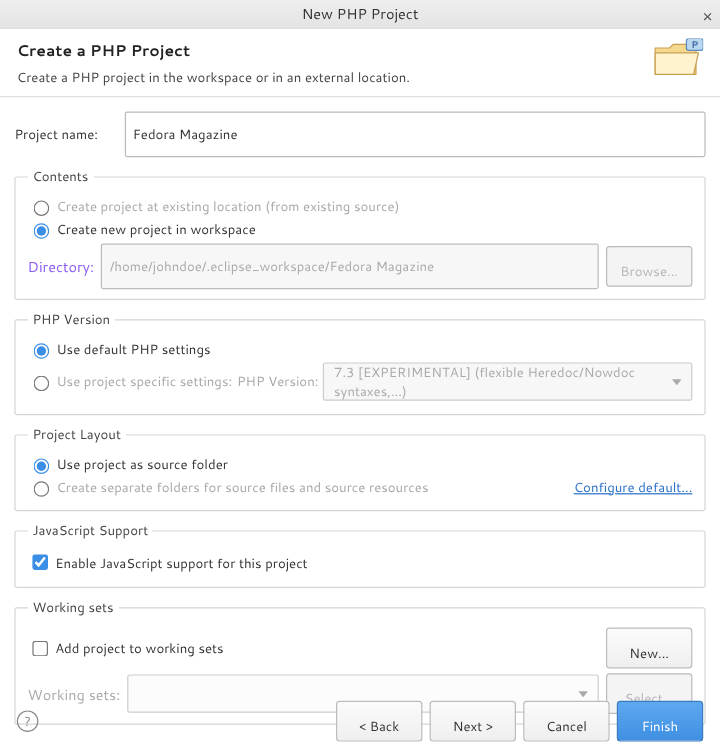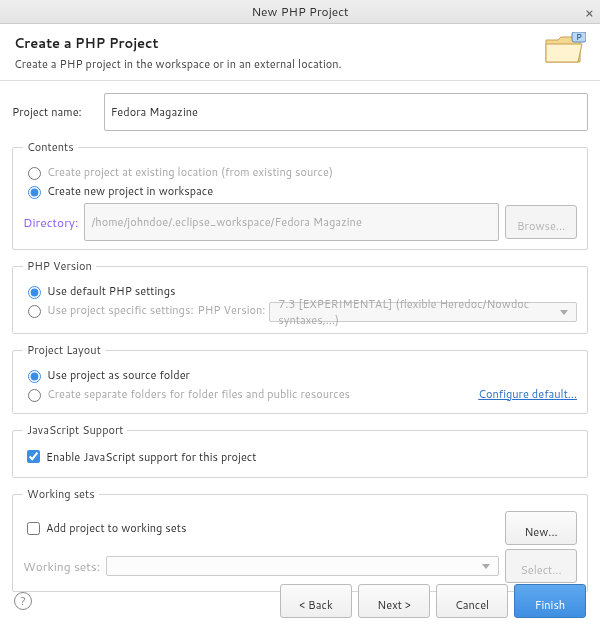--- a/index.html
+++ b/index.html
@@ -18,21 +18,21 @@
   .txt.dis { background:#f7f7f7; color:#aaa; }
   fieldset { border:1px solid #d5d5d5; border-radius:2px; margin:4px 0 8px 0; padding:6px 10px 8px 10px; }
   legend { font-size:11px; color:#444; padding:0 4px; }
   .opt { display:flex; align-items:center; margin:3px 0; font-size:11px; color:#333; }
   .opt input[type=radio], .opt input[type=checkbox] { margin-right:6px; accent-color:#3b8ee6; }
   .opt.dis { color:#a8a8a8; }
   .inline-label { color:#a8a8a8; margin-left:4px; margin-right:4px; }
   .btn { height:34px; min-width:72px; background:linear-gradient(#fbfbfb,#efefef); border:1px solid #bbb; border-radius:3px; font-size:11px; color:#333; cursor:pointer; padding:12px 10px; }
   .btn:disabled { color:#b5b5b5; background:#f4f4f4; cursor:default; }
   .btn.primary { background:linear-gradient(#5ea8ef,#3f8fe2); border-color:#3a7bc0; color:#fff; }
-  .select { flex:1; height:20px; border:1px solid #ccc; border-radius:2px; background:#f7f7f7; display:flex; align-items:center; justify-content:space-between; padding:0 8px; font-size:11px; color:#aaa; }
+  .select { flex:1; height:32px; border:1px solid #ccc; border-radius:2px; background:#f7f7f7; display:flex; align-items:center; justify-content:space-between; padding:0 8px; font-size:11px; color:#aaa; }
   .caret { border-left:4px solid transparent; border-right:4px solid transparent; border-top:5px solid #aaa; width:0; height:0; }
   .link { color:#2a6fc9; text-decoration:underline; font-size:11px; cursor:pointer; margin-left:auto; }
   .dirrow { display:flex; align-items:center; gap:6px; margin-top:4px; }
   .wsrow { display:flex; align-items:center; justify-content:space-between; margin:3px 0; }
   .wsselectrow { display:flex; align-items:center; gap:6px; margin-top:4px; }
   .footer { position:absolute; bottom:0; left:0; right:0; padding:12px 14px; display:flex; align-items:center; }
   .help { width:18px; height:18px; border:1.5px solid #888; border-radius:50%; display:flex; align-items:center; justify-content:center; color:#888; font-size:11px; cursor:pointer; }
   .footer .btns { margin-left:auto; display:flex; gap:6px; }
 </style>
 </head>
@@ -78,40 +78,40 @@
       <button class="btn" disabled="">Browse...</button>
     </div>
   </fieldset>
 
   <fieldset>
     <legend>PHP Version</legend>
     <label class="opt">
       <input type="radio" name="phpver" checked="" style="">
       <span>Use default PHP settings</span>
     </label>
-    <div class="opt dis" style="align-items:flex-start">
+    <div class="opt dis" style="align-items:center">
       <input type="radio" name="phpver" style="">
       <span>Use project specific settings:</span>
       <span class="inline-label">PHP Version:</span>
       <div class="select">
         <span>7.3 [EXPERIMENTAL] (flexible Heredoc/Nowdoc syntaxes,...)</span>
         <span class="caret"></span>
       </div>
     </div>
   </fieldset>
 
   <fieldset>
     <legend>Project Layout</legend>
     <label class="opt">
       <input type="radio" name="layout" checked="" style="">
       <span>Use project as source folder</span>
     </label>
     <div class="opt dis">
       <input type="radio" name="layout" style="">
-      <span>Create separate folders for folder files and public resources</span>
+      <span>Create separate folders for source files and source resources</span>
       <a class="link">Configure default...</a>
     </div>
   </fieldset>
 
   <fieldset>
     <legend>JavaScript Support</legend>
     <label class="opt">
       <input type="checkbox" checked="" style="">
       <span>Enable JavaScript support for this project</span>
     </label>

